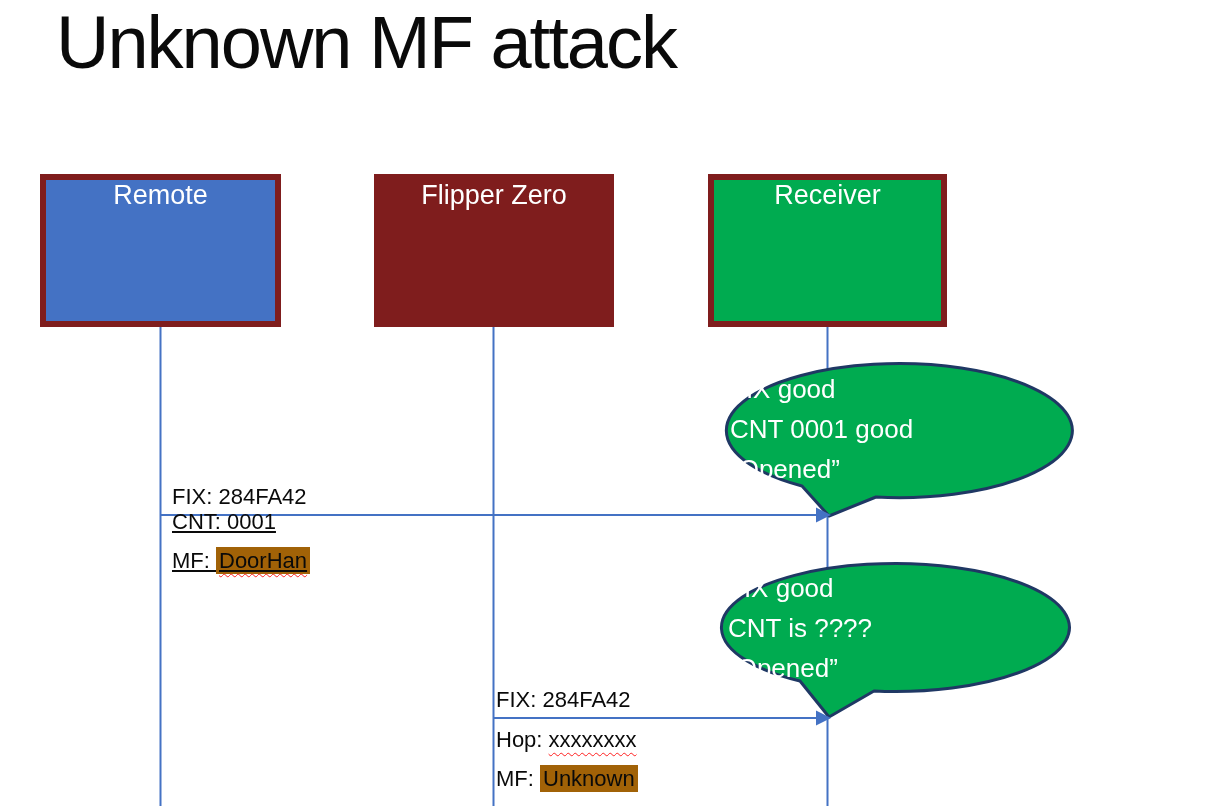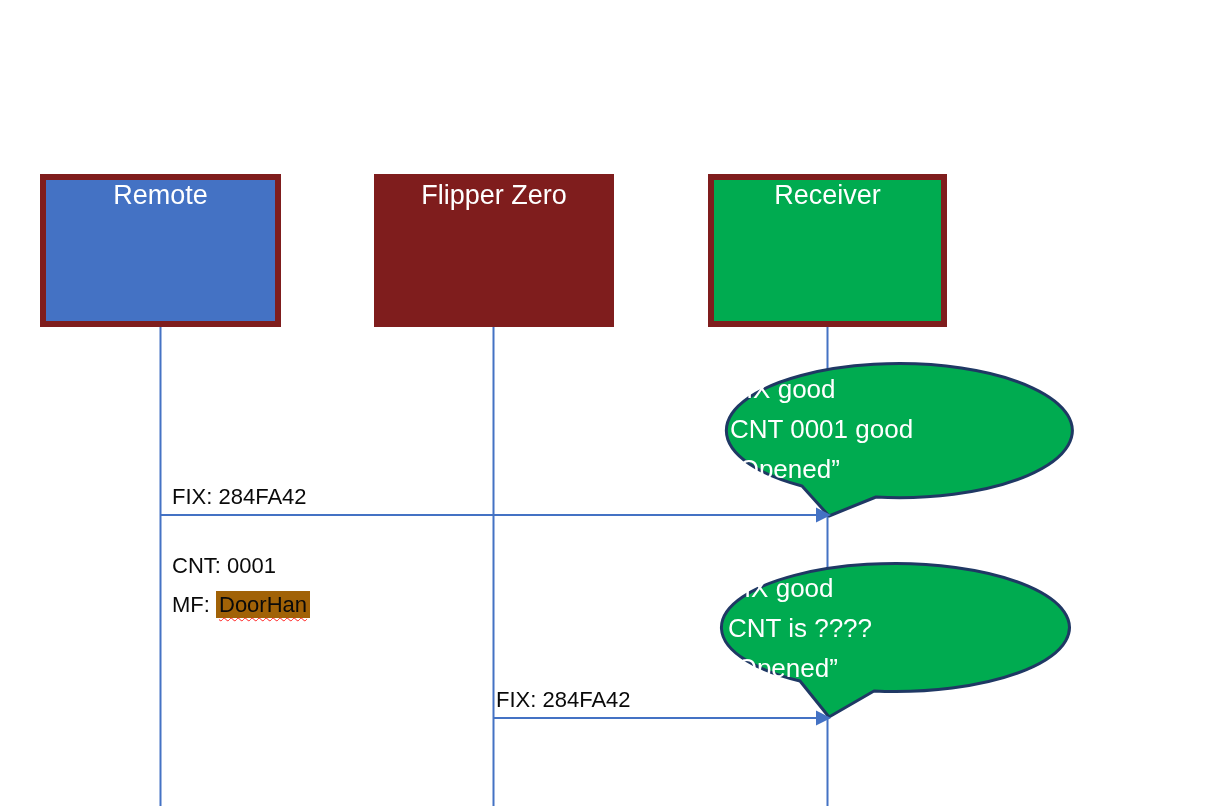--- a/index.html
+++ b/index.html
@@ -20,37 +20,38 @@
     color:#ffffff;font-size:27px;white-space:nowrap;
   }
   .box-remote{left:40px;width:241px;background:#4472C4;}
   .box-flipper{left:374px;width:240px;background:#7f1d1d;}
   .box-receiver{left:708px;width:239px;background:#00AB50;}
   .overlay{position:absolute;left:0;top:0;}
   .msg-text{
     position:absolute;color:#0a0a0a;font-size:22px;line-height:39px;white-space:nowrap;
   }
   .msg1-above{left:172px;top:477px;}
-  .msg1-below{left:172px;top:546px;}
+  .msg1-below{left:172px;top:502px;text-decoration:underline;}
   .msg2-above{left:496px;top:680px;}
   .msg2-below{left:496px;top:720px;}
   .hl{background:#a16207;padding:1px 3px;text-align:center;}
   .sq{text-decoration:underline wavy #FF2020 1px;text-underline-offset:5px;}
   .callout-text{
     position:absolute;width:340px;text-align:left;color:#ffffff;
     font-size:26px;line-height:40px;
   }
   .callout1-text{left:730px;top:369px;}
   .callout2-text{left:728px;top:568px;}
 </style>
 </head>
 <body>
 
 <div class="slide">
 
+  <div class="slide-title">Unknown MF attack</div>
 
   <div class="actor-box box-remote">
     <span class="actor-label">Remote</span>
   </div>
   <div class="actor-box box-flipper">
     <span class="actor-label">Flipper Zero</span>
   </div>
   <div class="actor-box box-receiver">
     <span class="actor-label">Receiver</span>
   </div>
@@ -70,20 +71,24 @@
     <polygon points="816,710.5 831,718 816,725.5" fill="#4472C4"></polygon>
   </svg>
 
   <div class="msg-text msg1-above">FIX: 284FA42</div>
   <div class="msg-text msg1-below">
     <span>CNT: </span><span>0001</span><br>
     <span>MF: </span><span class="hl sq">DoorHan</span>
   </div>
 
   <div class="msg-text msg2-above">FIX: 284FA42</div>
+  <div class="msg-text msg2-below">
+    <span>Hop: </span><span class="sq">xxxxxxxx</span><br>
+    <span>MF: </span><span class="hl">Unknown</span>
+  </div>
 
   <div class="callout-text callout1-text">
     <span>FIX good</span><br>
     <span>CNT 0001 good</span><br>
     <span>“Opened”</span>
   </div>
   <div class="callout-text callout2-text">
     <span>FIX good</span><br>
     <span>CNT is ????</span><br>
     <span>“Opened”</span>

